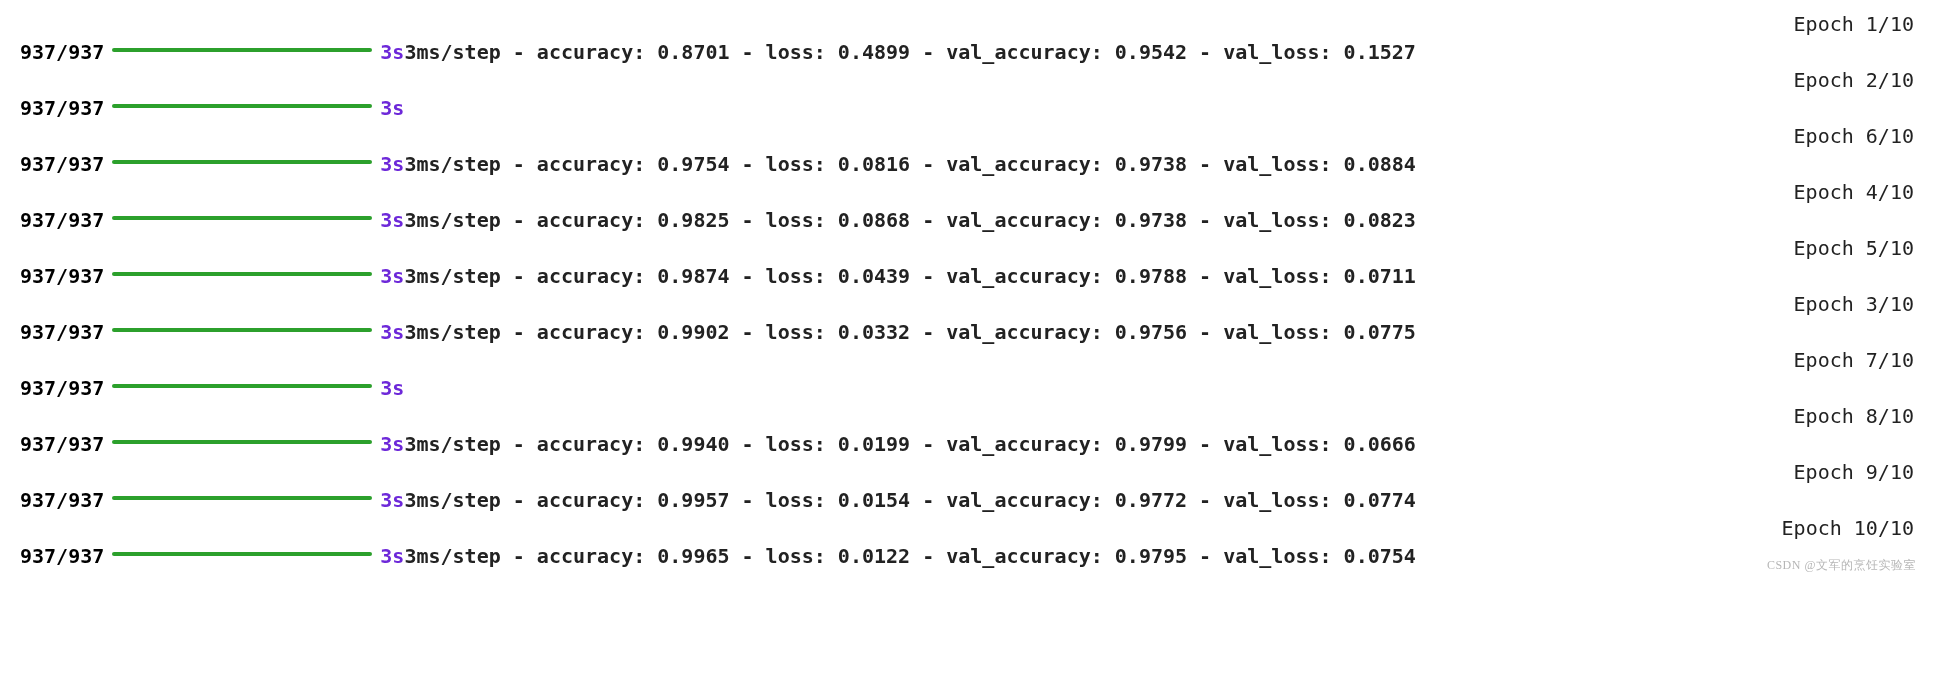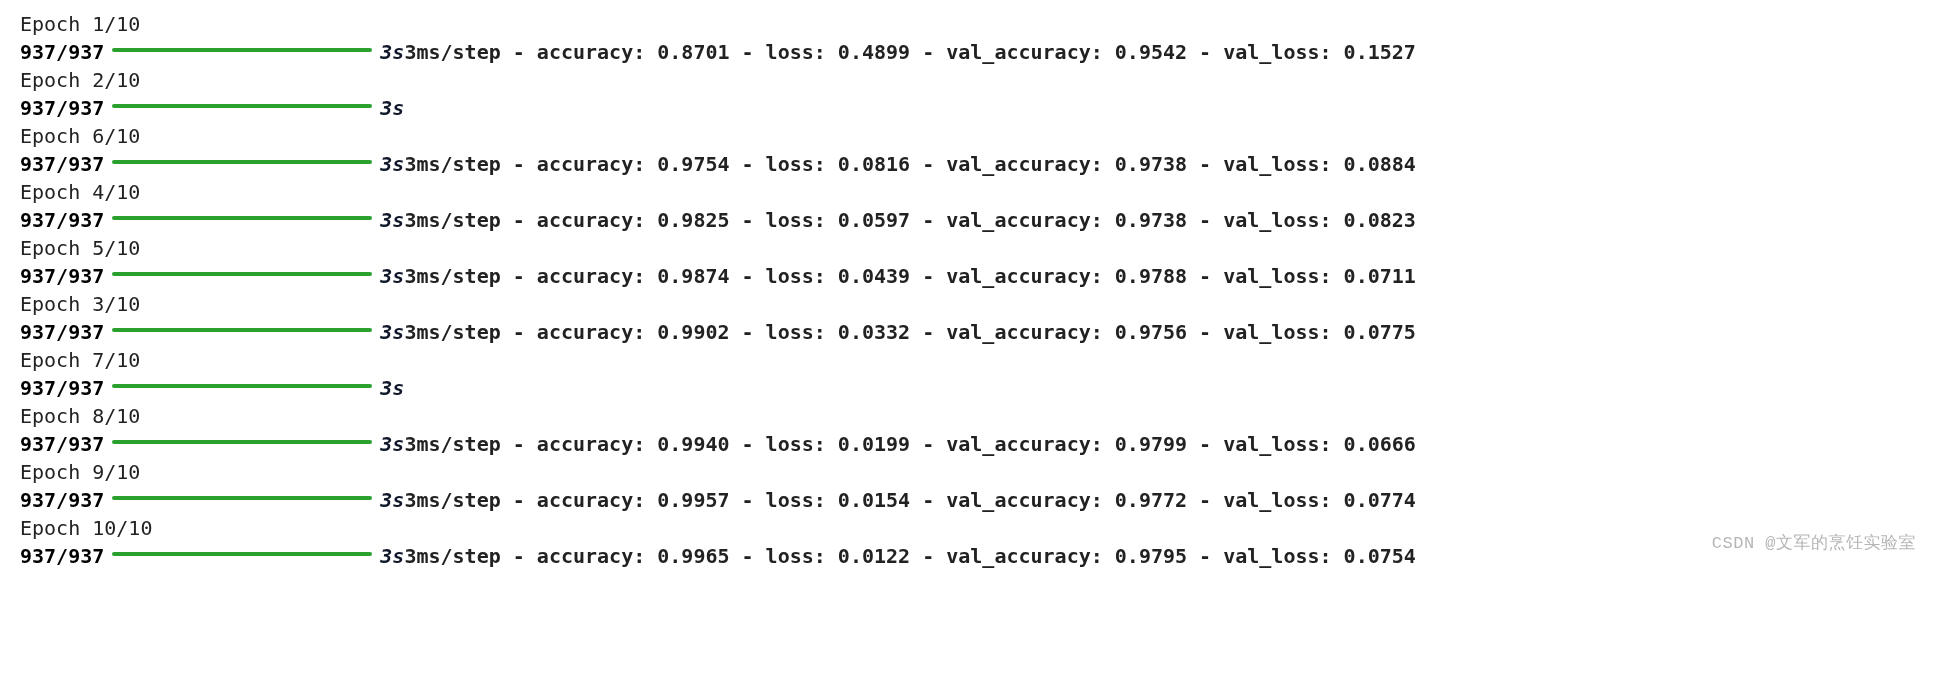--- a/index.html
+++ b/index.html
@@ -16,20 +16,21 @@
       padding: 10px 20px;
       white-space: nowrap;
       position: relative;
     }
     .epoch-block {
       margin-bottom: 0;
     }
     .epoch-header {
       font-weight: normal;
       color: #222;
+      text-align: right;
     }
     .progress-line {
       display: flex;
       align-items: center;
     }
     .step-count {
       font-weight: bold;
       color: #000;
       margin-right: 8px;
     }
@@ -38,34 +39,33 @@
       width: 260px;
       height: 4px;
       background: #2ca02c;
       border-radius: 2px;
       margin-right: 8px;
       position: relative;
       top: -2px;
     }
     .total-time {
       font-weight: bold;
-      color: #0f172a;
-      font-style: italic;
+      color: #6d28d9;
     }
     .metrics {
       font-weight: bold;
       color: #222;
     }
     .watermark {
       position: absolute;
       right: 18px;
-      bottom: 24px;
-      font-size: 17px;
+      bottom: 6px;
+      font-size: 12px;
       color: rgba(120,120,120,0.55);
-      font-family: Liberation Mono, monospace;
+      font-family: Liberation Serif, serif;
       letter-spacing: 0.5px;
     }
   </style>
 </head>
 <body>
 
 <div id="log-output">
     <div class="epoch-block">
       <div class="epoch-header">Epoch 1/10</div>
       <div class="progress-line">
@@ -91,21 +91,21 @@
         <span class="total-time">3s</span>
         <span class="metrics"> 3ms/step - accuracy: 0.9754 - loss: 0.0816 - val_accuracy: 0.9738 - val_loss: 0.0884</span>
       </div>
     </div>
     <div class="epoch-block">
       <div class="epoch-header">Epoch 4/10</div>
       <div class="progress-line">
         <span class="step-count">937/937</span>
         <span class="progress-bar"></span>
         <span class="total-time">3s</span>
-        <span class="metrics"> 3ms/step - accuracy: 0.9825 - loss: 0.0597 - val_accuracy: 0.9738 - val_loss: 0.0823</span>
+        <span class="metrics"> 3ms/step - accuracy: 0.9825 - loss: 0.0868 - val_accuracy: 0.9738 - val_loss: 0.0823</span>
       </div>
     </div>
     <div class="epoch-block">
       <div class="epoch-header">Epoch 5/10</div>
       <div class="progress-line">
         <span class="step-count">937/937</span>
         <span class="progress-bar"></span>
         <span class="total-time">3s</span>
         <span class="metrics"> 3ms/step - accuracy: 0.9874 - loss: 0.0439 - val_accuracy: 0.9788 - val_loss: 0.0711</span>
       </div>

